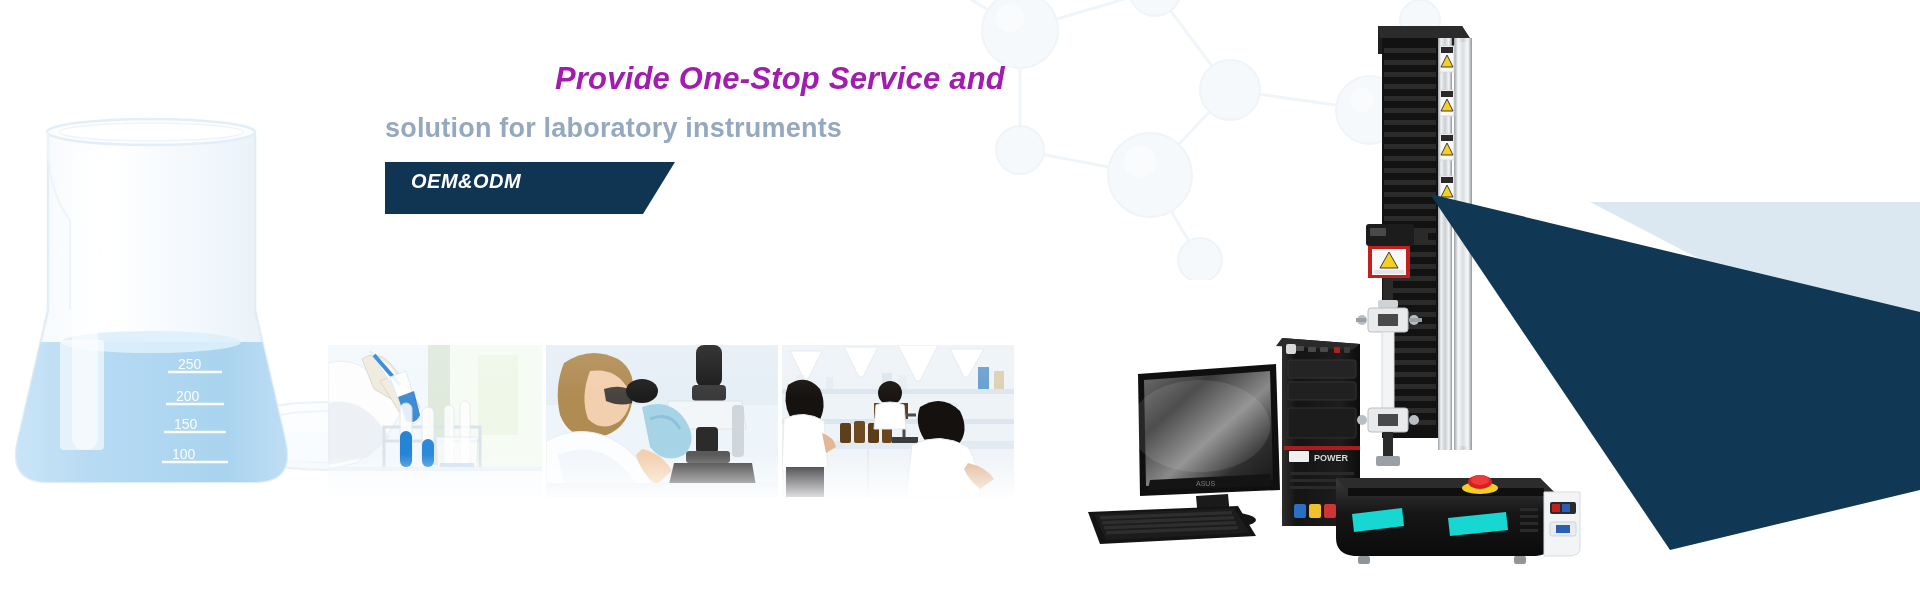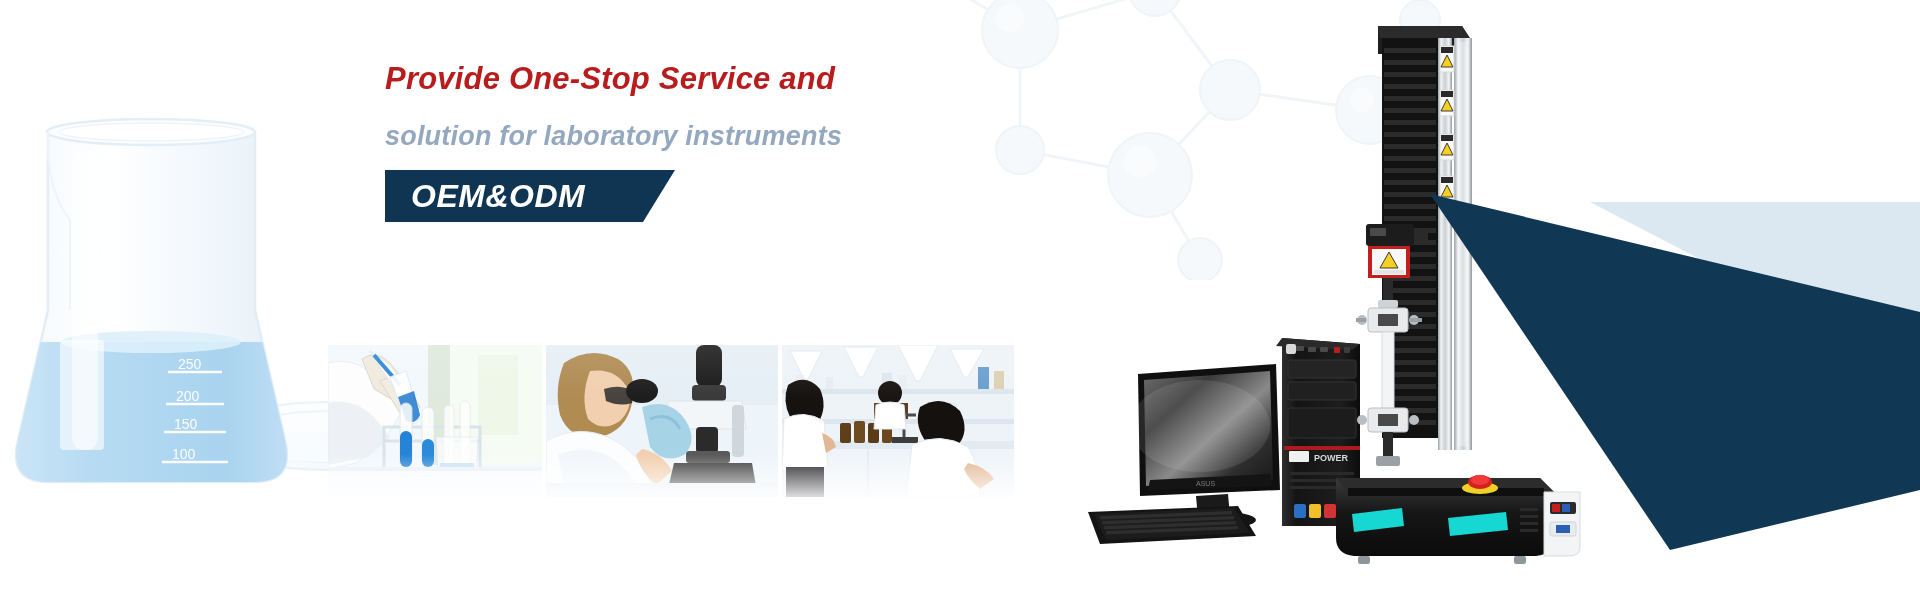--- a/index.html
+++ b/index.html
@@ -36,50 +36,50 @@
   
   .headline-block {
     position:absolute;
     left:385px; top:58px;
     width:620px;
   }
   .headline-1 {
     font-size:31px;
     font-style:italic;
     font-weight:bold;
-    color:#b91c1c;
+    color:#a21caf;
     letter-spacing:.2px;
     line-height:1.35;
     white-space:nowrap;
+    text-align:right;
   }
   .headline-2 {
     font-size:27px;
-    font-style:italic;
     font-weight:bold;
     color:#94a8c0;
     letter-spacing:.2px;
     line-height:1.5;
-    margin-top:16px;
+    margin-top:8px;
     white-space:nowrap;
   }
   .badge-wrap {
     position:relative;
     margin-top:14px;
     height:52px;
     width:290px;
   }
   .badge-shape {
     position:absolute;
     left:0; top:0;
     width:290px; height:52px;
   }
   .badge-label {
     position:absolute;
     left:26px; top:8px;
-    font-size:32px;
+    font-size:20px;
     font-style:italic;
     font-weight:bold;
     color:#ffffff;
     letter-spacing:.5px;
     white-space:nowrap;
   }
 
   
   .photo-strip {
     position:absolute;

